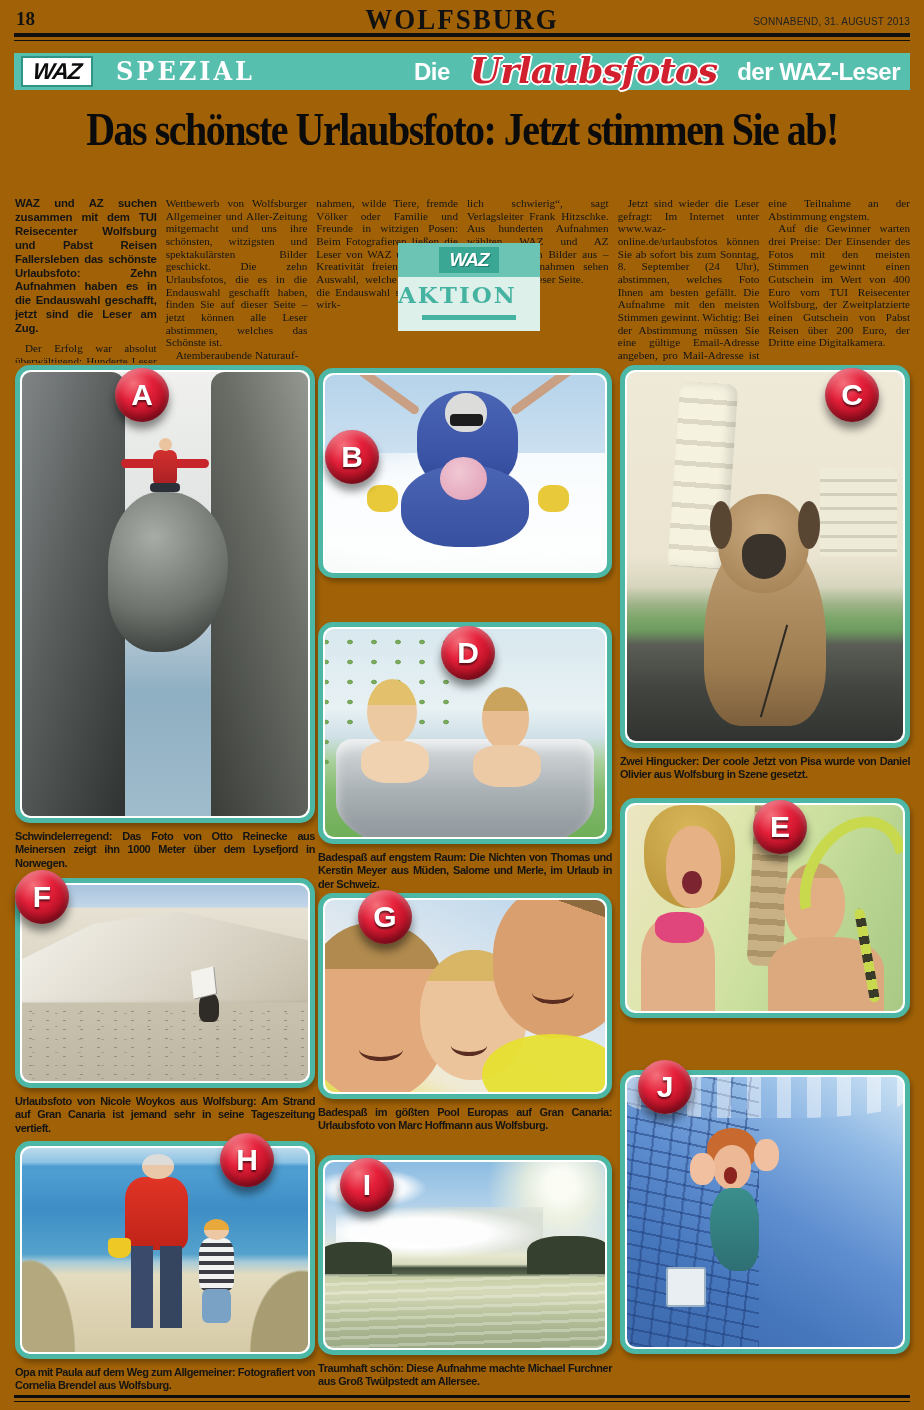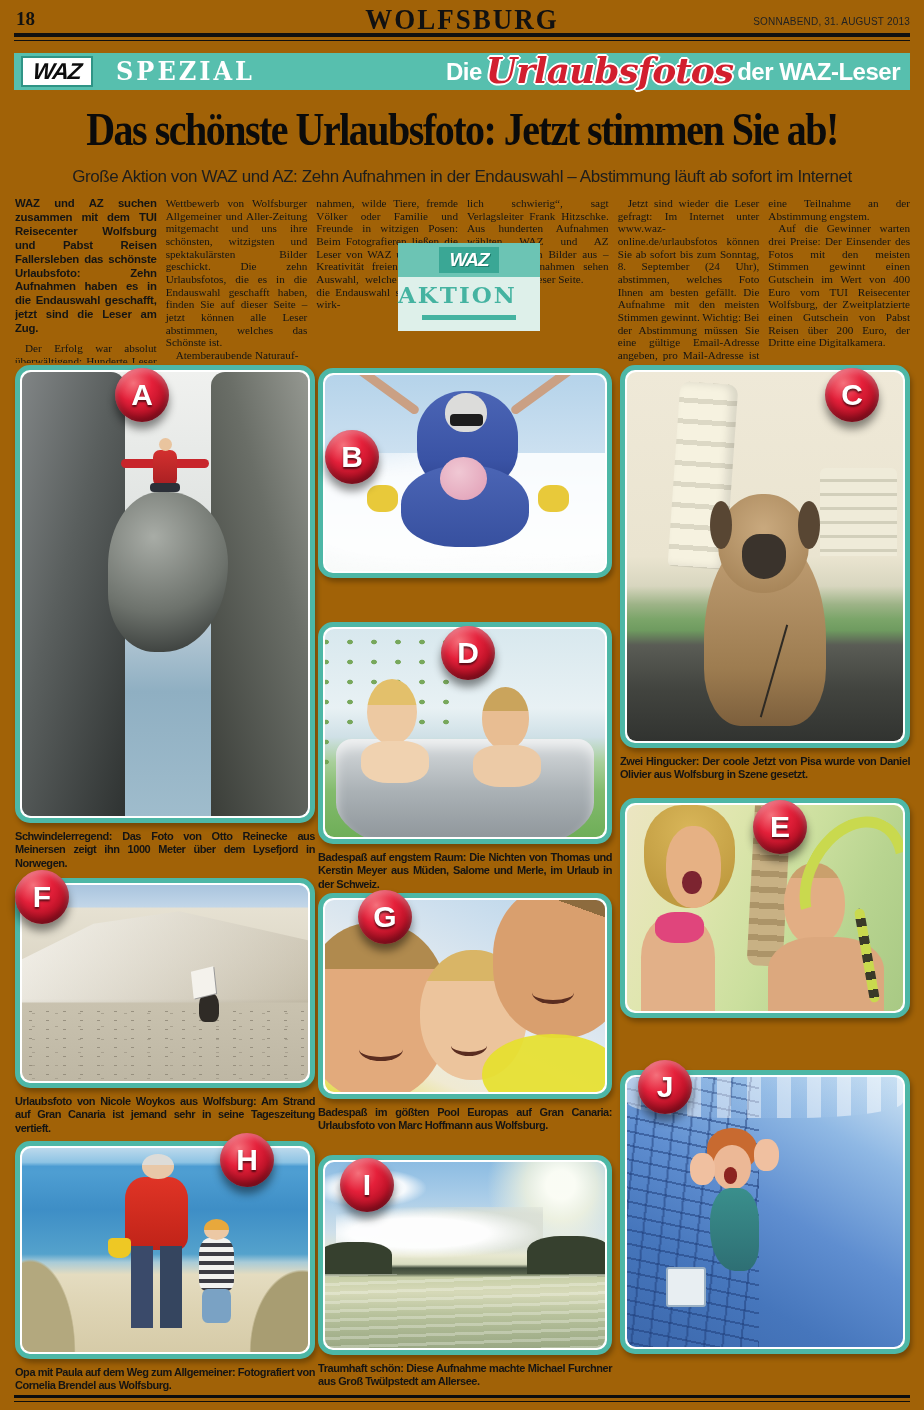--- a/index.html
+++ b/index.html
@@ -12,21 +12,21 @@
   .dateline{position:absolute;right:14px;top:16px;font:400 10px "Liberation Sans",sans-serif;color:#222;letter-spacing:.2px}
   .rule-thick{position:absolute;left:14px;right:14px;top:33px;height:4px;background:#101010}
   .rule-thin{position:absolute;left:14px;right:14px;top:40px;height:1px;background:#101010}
   
   .banner{position:absolute;left:14px;right:14px;top:53px;height:37px;background:#57bfae}
   .waz-logo{position:absolute;left:7px;top:3px;bottom:3px;width:68px;background:#fff;
             border:2px solid #2f9486;display:flex;align-items:center;justify-content:center}
   .waz-logo span{font:700 italic 23px "Liberation Sans",sans-serif;color:#0d0d0d;transform:skewX(-6deg);letter-spacing:-1px}
   .spezial{position:absolute;left:102px;top:0;bottom:0;display:flex;align-items:center;
            font:700 24px "DejaVu Serif",serif;color:#fff;letter-spacing:3px;transform:scaleY(1.05)}
-  .banner-right{position:absolute;right:10px;top:0;bottom:0;display:flex;align-items:center;gap:4px}
+  .banner-right{position:absolute;right:10px;top:0;bottom:0;display:flex;align-items:center;gap:20px}
   .br-plain{font:700 24px "Liberation Sans",sans-serif;color:#fff;letter-spacing:-.5px}
   .br-script{font:700 italic 36px "DejaVu Serif",serif;color:#d21f2e;margin-top:-4px;letter-spacing:-1px;
      text-shadow:-2px 0 #fff,2px 0 #fff,0 -2px #fff,0 2px #fff,-1px -1px #fff,1px 1px #fff,1px -1px #fff,-1px 1px #fff}
   
   .headline{position:absolute;left:15px;right:15px;top:102px;text-align:center;white-space:nowrap;
             font:700 40px "Liberation Serif",serif;letter-spacing:-1.5px;color:#0b0b0b;
             transform:scaleY(1.15);transform-origin:center top}
   .subhead{position:absolute;left:15px;right:15px;top:167px;text-align:center;
            font:400 17px "Liberation Sans",sans-serif;letter-spacing:-.4px;color:#1d1d1d}
   
@@ -186,21 +186,20 @@
       </div>
     <div class="spezial">SPEZIAL</div>
     <div class="banner-right">
       <span class="br-plain">Die</span>
       <span class="br-script">Urlaubsfotos</span>
       <span class="br-plain">der WAZ-Leser</span>
     </div>
   </div>
 
   <div class="headline">Das schönste Urlaubsfoto: Jetzt stimmen Sie ab!</div>
-  <div class="subhead">Große Aktion von WAZ und AZ: Zehn Aufnahmen in der Endauswahl – Abstimmung läuft ab sofort im Internet</div>
 
   <div class="article">
     <div class="acol">
       <p class="lead">WAZ und AZ suchen zusammen mit dem TUI Reisecenter Wolfsburg und Pabst Reisen Fallersleben das schönste Urlaubsfoto: Zehn Aufnahmen haben es in die Endauswahl geschafft, jetzt sind die Leser am Zug.</p>
       <p class="serif ind">Der Erfolg war absolut überwältigend: Hunderte Leser haben beim großen Urlaubsfoto-</p>
     </div>
     <div class="acol serif">
       <p>Wettbewerb von Wolfsburger Allgemeiner und Aller-Zeitung mitgemacht und uns ihre schönsten, witzigsten und spektakulärsten Bilder geschickt. Die zehn Urlaubsfotos, die es in die Endauswahl geschafft haben, finden Sie auf dieser Seite – jetzt können alle Leser abstimmen, welches das Schönste ist.</p>
       <p class="ind">Atemberaubende Naturauf-</p>
     </div>

